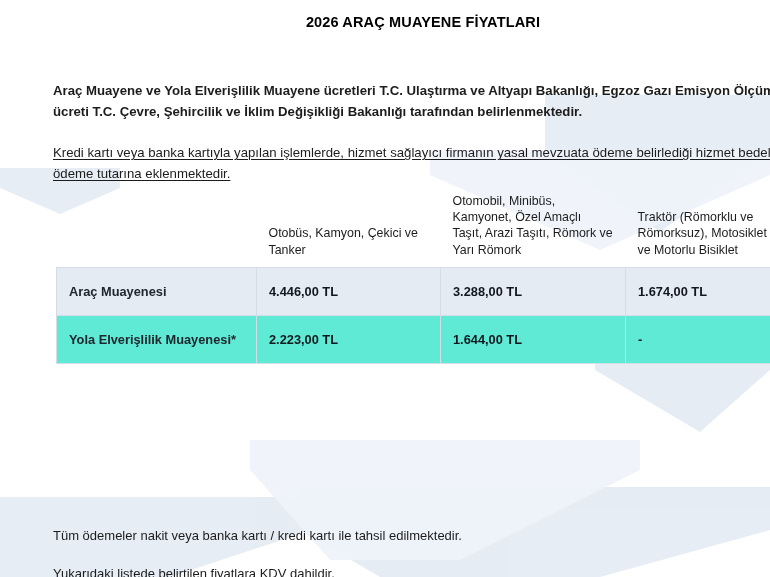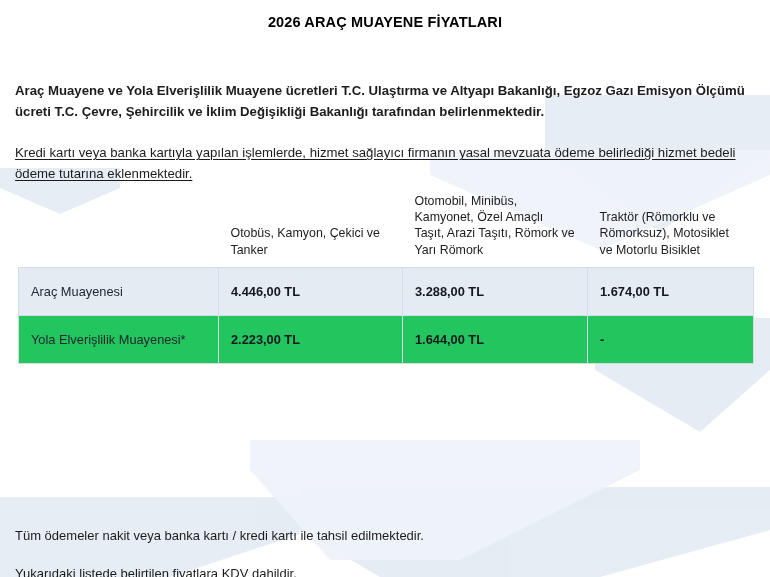--- a/index.html
+++ b/index.html
@@ -25,20 +25,21 @@
     pointer-events: none;
   }
 
   
   #page {
     position: relative;
     z-index: 1;
     width: 616px;
     height: 577px;
     box-sizing: border-box;
+    margin-left: 38px;
   }
 
   
   .doc-title {
     position: absolute;
     left: 0; top: 14px;
     width: 770px;
     text-align: center;
     font-size: 14.5px;
     font-weight: bold;
@@ -99,24 +100,24 @@
     vertical-align: middle;
     line-height: 21px;
   }
   .price-table tbody td:last-child {
     border-right: 1px solid #d4dce6;
   }
   .price-table tbody tr.alt td {
     background: #e4ebf3;
   }
   .price-table tbody tr.plain td {
-    background: #22c55e;
+    background: #5eead4;
   }
   .price-table tbody td.label {
-    font-weight: normal;
+    font-weight: bold;
     color: #20272f;
     font-size: 12.8px;
   }
   .price-table tbody td.value {
     font-weight: bold;
     color: #13181f;
     font-size: 12.8px;
   }
 
   

